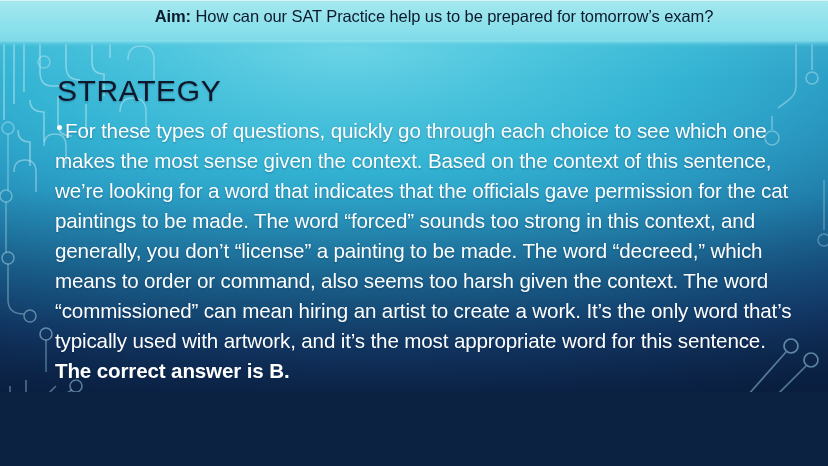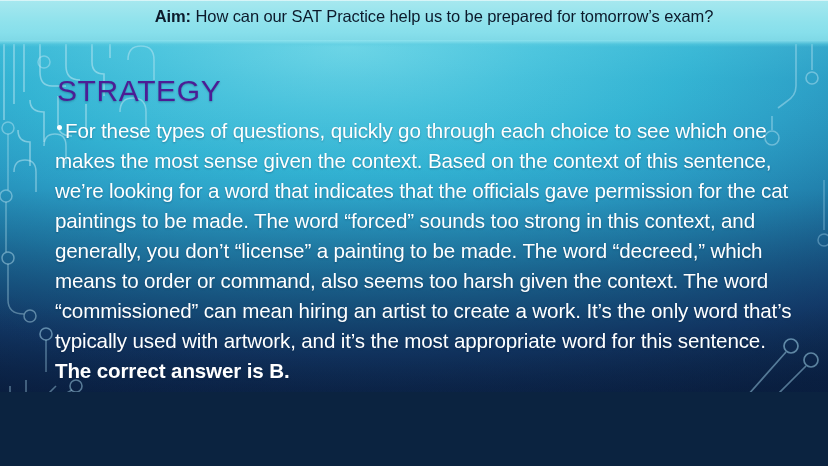--- a/index.html
+++ b/index.html
@@ -73,21 +73,21 @@
   }
   .aim-label { font-weight: bold; }
 
   
   .title {
     position: absolute;
     left: 57px;
     top: 74px;
     font-size: 30px;
     font-weight: 300;
-    color: #4c1d95;
+    color: #0f172a;
     letter-spacing: 0.6px;
     text-shadow: 0 1px 2px rgba(6,40,70,0.30);
     z-index: 6;
   }
 
   
   .body-block {
     position: absolute;
     left: 55px;
     top: 116px;

